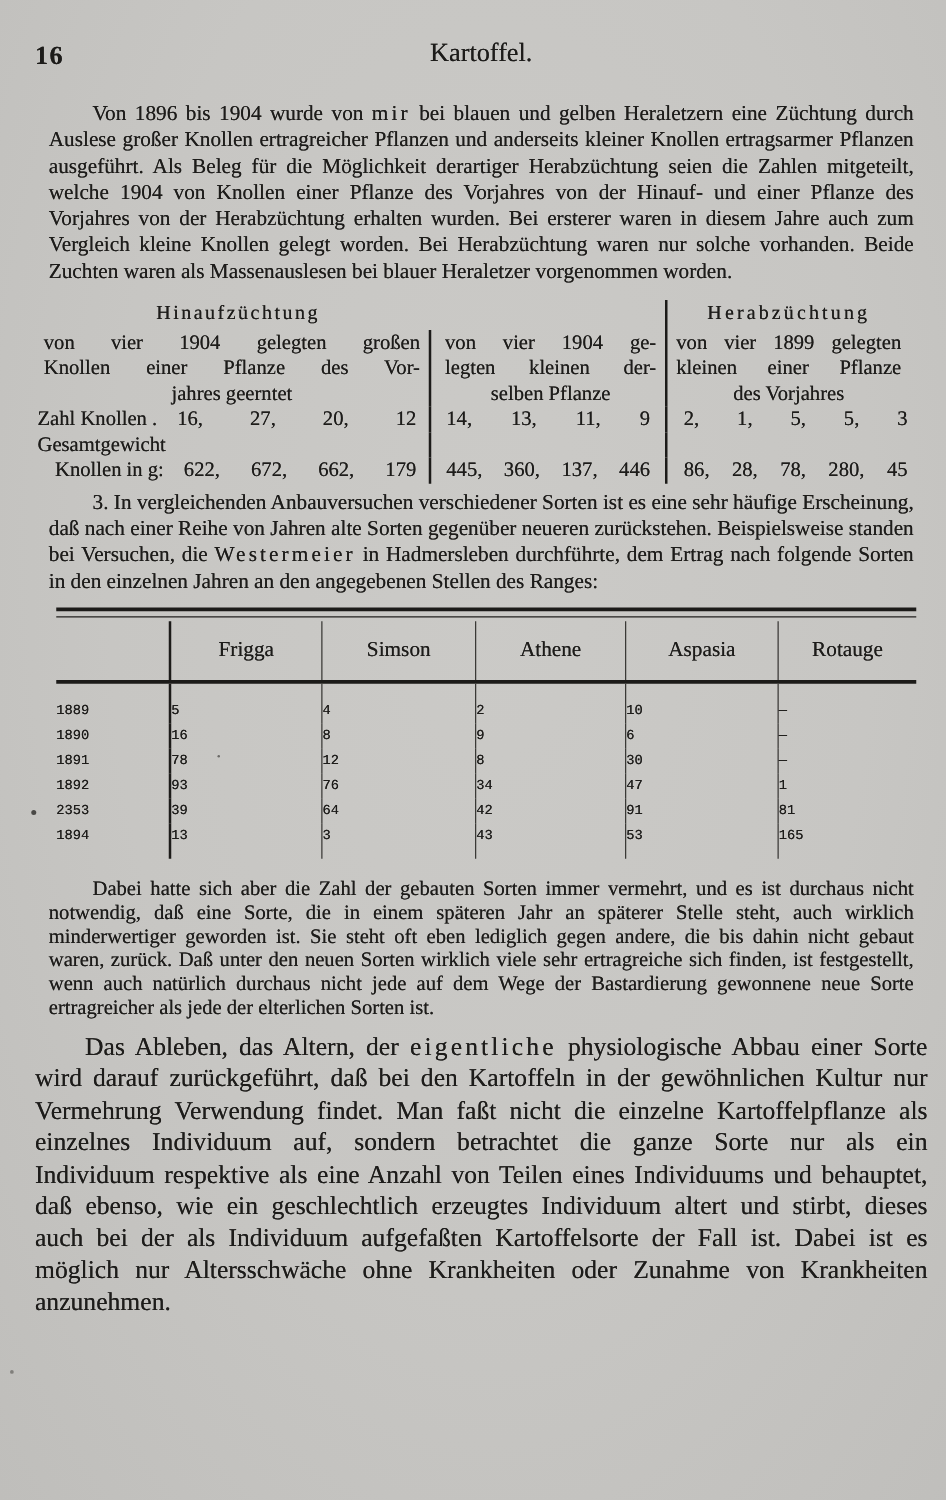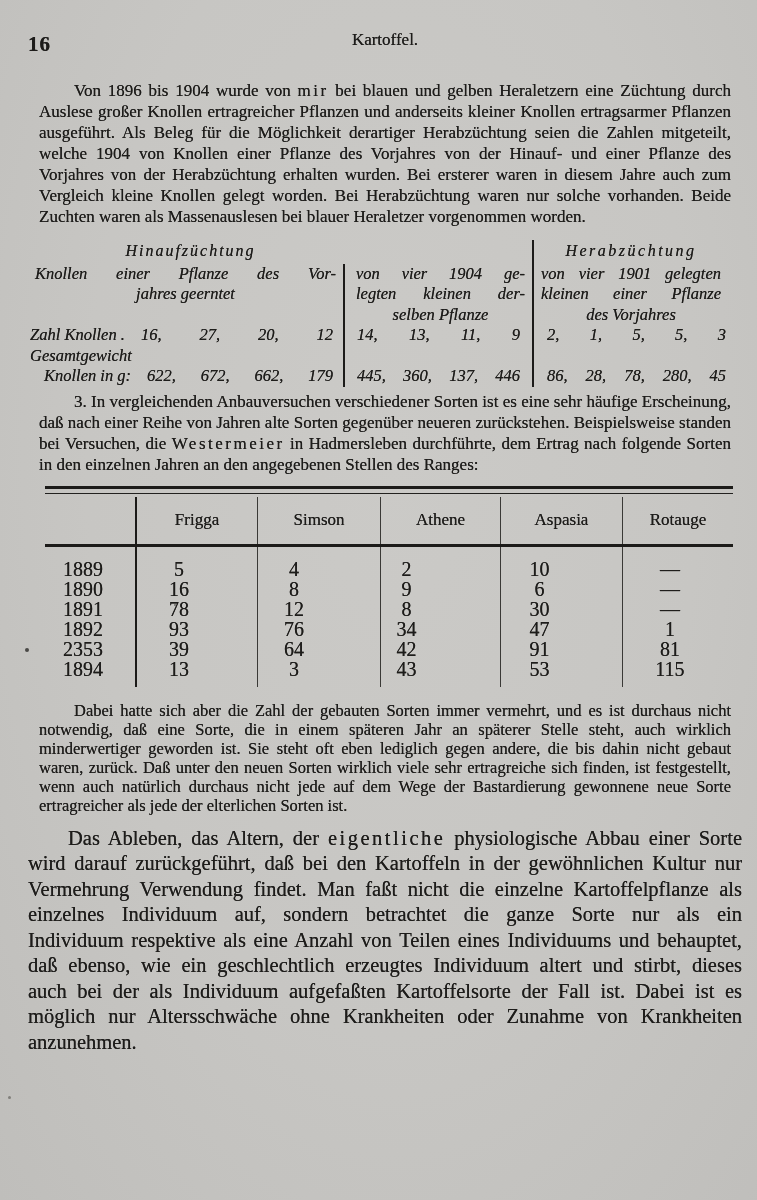--- a/index.html
+++ b/index.html
@@ -15,21 +15,21 @@
     box-sizing:border-box;
     padding:30px 15px 0 28px;
     background:radial-gradient(ellipse at 52% 38%, #cbcac7 0%, #c7c6c3 55%, #bfbebb 100%);
     color:#1d1c1a;
     text-shadow:0 0 .5px rgba(25,24,22,.85);
     overflow:hidden;
   }
   
   .page-head{position:relative;height:26px;}
   .pagenum{position:absolute;left:0;top:2px;font-size:21px;font-weight:bold;letter-spacing:1px;}
-  .runtitle{position:absolute;left:0;right:0;text-align:center;top:0;font-size:17px;}
+  .runtitle{position:absolute;left:0;right:0;text-align:center;top:0;font-size:21px;}
   
   .body-p{
     margin:11px;font-size:17px;line-height:21px;
     text-align:justify;hyphens:none;
   }
   .indent{text-indent:35px;}
   .sperr{letter-spacing:2.5px;}
   .p1{margin-top:24px;}
   .p3{margin-top:4px;}
   .p4{margin-top:14px;font-size:16.5px;line-height:19px;}
@@ -38,21 +38,20 @@
     text-align:justify;text-indent:40px;word-spacing:2px;
   }
   .p6{margin-top:9px;font-size:16px;line-height:23px;}
   
   .btable{
     margin-top:13px;
     display:grid;
     grid-template-columns:315px 189px 196px;
     font-size:16.5px;line-height:20.5px;
     width:700px;
-    font-style:italic;
   }
   .bt-cell{box-sizing:border-box;}
   .bL{border-left:2px solid #1c1b19;}
   .bt-uptitle{grid-column:1;text-align:center;letter-spacing:2px;font-size:16px;padding:1px 0 2px 10px;}
   .bt-gap{grid-column:2;}
   .bt-downtitle{grid-column:3;text-align:center;letter-spacing:2.5px;font-size:16px;padding:1px 0 2px 0;}
   .jline{text-align:justify;text-align-last:justify;padding:0 7px;}
   .cline{text-align:center;padding:0 4px;}
   .bt-rowflex{display:flex;align-items:flex-start;padding-left:2px;}
   .bt-label{white-space:nowrap;}
@@ -69,21 +68,21 @@
   .rt-head{border-bottom:3px solid #1c1b19;margin-top:3px;text-align:right;}
   .rt-hcell{
     box-sizing:border-box;height:47px;
     display:flex;align-items:center;justify-content:center;
     font-size:17px;
   }
   .vThick{border-left:2.5px solid #1c1b19;}
   .vThin{border-left:1px solid #3a3936;}
   .rt-cell{
     box-sizing:border-box;height:20px;line-height:20px;
-    font-size:20px;text-align:center;
+    font-size:11px;text-align:left;font-family:Liberation Mono, monospace;
   }
   .rt-body .r0{padding-top:12px;height:32px;}
   .rt-body .r5{height:28px;padding-bottom:8px;}
   .cy{padding-right:14px;}
   .c1{padding-right:36px;}
   .c2{padding-right:50px;}
   .c3{padding-right:68px;}
   .c4{padding-right:44px;}
   .c5{padding-right:16px;}
   
@@ -103,30 +102,31 @@
   </div>
 
   <p class="body-p indent p1"><span>Von 1896 bis 1904 wurde von </span><span class="sperr">mir</span><span> bei blauen und gelben Heraletzern eine Züchtung durch Auslese großer Knollen ertragreicher Pflanzen und anderseits kleiner Knollen ertragsarmer Pflanzen ausgeführt. Als Beleg für die Möglichkeit derartiger Herabzüchtung seien die Zahlen mitgeteilt, welche 1904 von Knollen einer Pflanze des Vorjahres von der Hinauf- und einer Pflanze des Vorjahres von der Herabzüchtung erhalten wurden. Bei ersterer waren in diesem Jahre auch zum Vergleich kleine Knollen gelegt worden. Bei Herabzüchtung waren nur solche vorhanden. Beide Zuchten waren als Massenauslesen bei blauer Heraletzer vorgenommen worden.</span></p>
 
   <div class="btable">
     <div class="bt-cell bt-uptitle">Hinaufzüchtung</div>
     <div class="bt-cell bt-gap"></div>
     <div class="bt-cell bt-downtitle bL">Herabzüchtung</div>
 
     <div class="bt-cell">
+      <div class="jline">von vier 1904 gelegten großen</div>
       <div class="jline">Knollen einer Pflanze des Vor-</div>
       <div class="cline">jahres geerntet</div>
     </div>
     <div class="bt-cell bL bt-sub2">
       <div class="jline">von vier 1904 ge-</div>
       <div class="jline">legten kleinen der-</div>
       <div class="cline">selben Pflanze</div>
     </div>
     <div class="bt-cell bL">
-      <div class="jline">von vier 1901 gelegten</div>
+      <div class="jline">von vier 1899 gelegten</div>
       <div class="jline">kleinen einer Pflanze</div>
       <div class="cline">des Vorjahres</div>
     </div>
 
     <div class="bt-cell bt-rowflex">
       <span class="bt-label">Zahl Knollen .</span>
       <span class="jspread">16, 27, 20, 12</span>
     </div>
     <div class="bt-cell bL jcell">14, 13, 11, 9</div>
     <div class="bt-cell bL jcell3">2, 1, 5, 5, 3</div>
@@ -189,21 +189,21 @@
       <div class="rt-cell c2 vThin">64</div>
       <div class="rt-cell c3 vThin">42</div>
       <div class="rt-cell c4 vThin">91</div>
       <div class="rt-cell c5 vThin">81</div>
 
       <div class="rt-cell cy r5">1894</div>
       <div class="rt-cell c1 vThick r5">13</div>
       <div class="rt-cell c2 vThin r5">3</div>
       <div class="rt-cell c3 vThin r5">43</div>
       <div class="rt-cell c4 vThin r5">53</div>
-      <div class="rt-cell c5 vThin r5">115</div>
+      <div class="rt-cell c5 vThin r5">165</div>
     </div>
   </div>
 
   <p class="body-p indent p4">Dabei hatte sich aber die Zahl der gebauten Sorten immer vermehrt, und es ist durchaus nicht notwendig, daß eine Sorte, die in einem späteren Jahr an späterer Stelle steht, auch wirklich minderwertiger geworden ist. Sie steht oft eben lediglich gegen andere, die bis dahin nicht gebaut waren, zurück. Daß unter den neuen Sorten wirklich viele sehr ertragreiche sich finden, ist festgestellt, wenn auch natürlich durchaus nicht jede auf dem Wege der Bastardierung gewonnene neue Sorte ertragreicher als jede der elterlichen Sorten ist.</p>
 
   <p class="p5"><span>Das Ableben, das Altern, der </span><span class="sperr">eigentliche</span><span> physiologische Abbau einer Sorte wird darauf zurückgeführt, daß bei den Kartoffeln in der gewöhnlichen Kultur nur Vermehrung Verwendung findet. Man faßt nicht die einzelne Kartoffelpflanze als einzelnes Individuum auf, sondern betrachtet die ganze Sorte nur als ein Individuum respektive als eine Anzahl von Teilen eines Individuums und behauptet, daß ebenso, wie ein geschlechtlich erzeugtes Individuum altert und stirbt, dieses auch bei der als Individuum aufgefaßten Kartoffelsorte der Fall ist. Dabei ist es möglich nur Altersschwäche ohne Krankheiten oder Zunahme von Krankheiten anzunehmen.</span></p>
 
 
   <div class="speck speck1"></div>
   <div class="speck speck2"></div>

